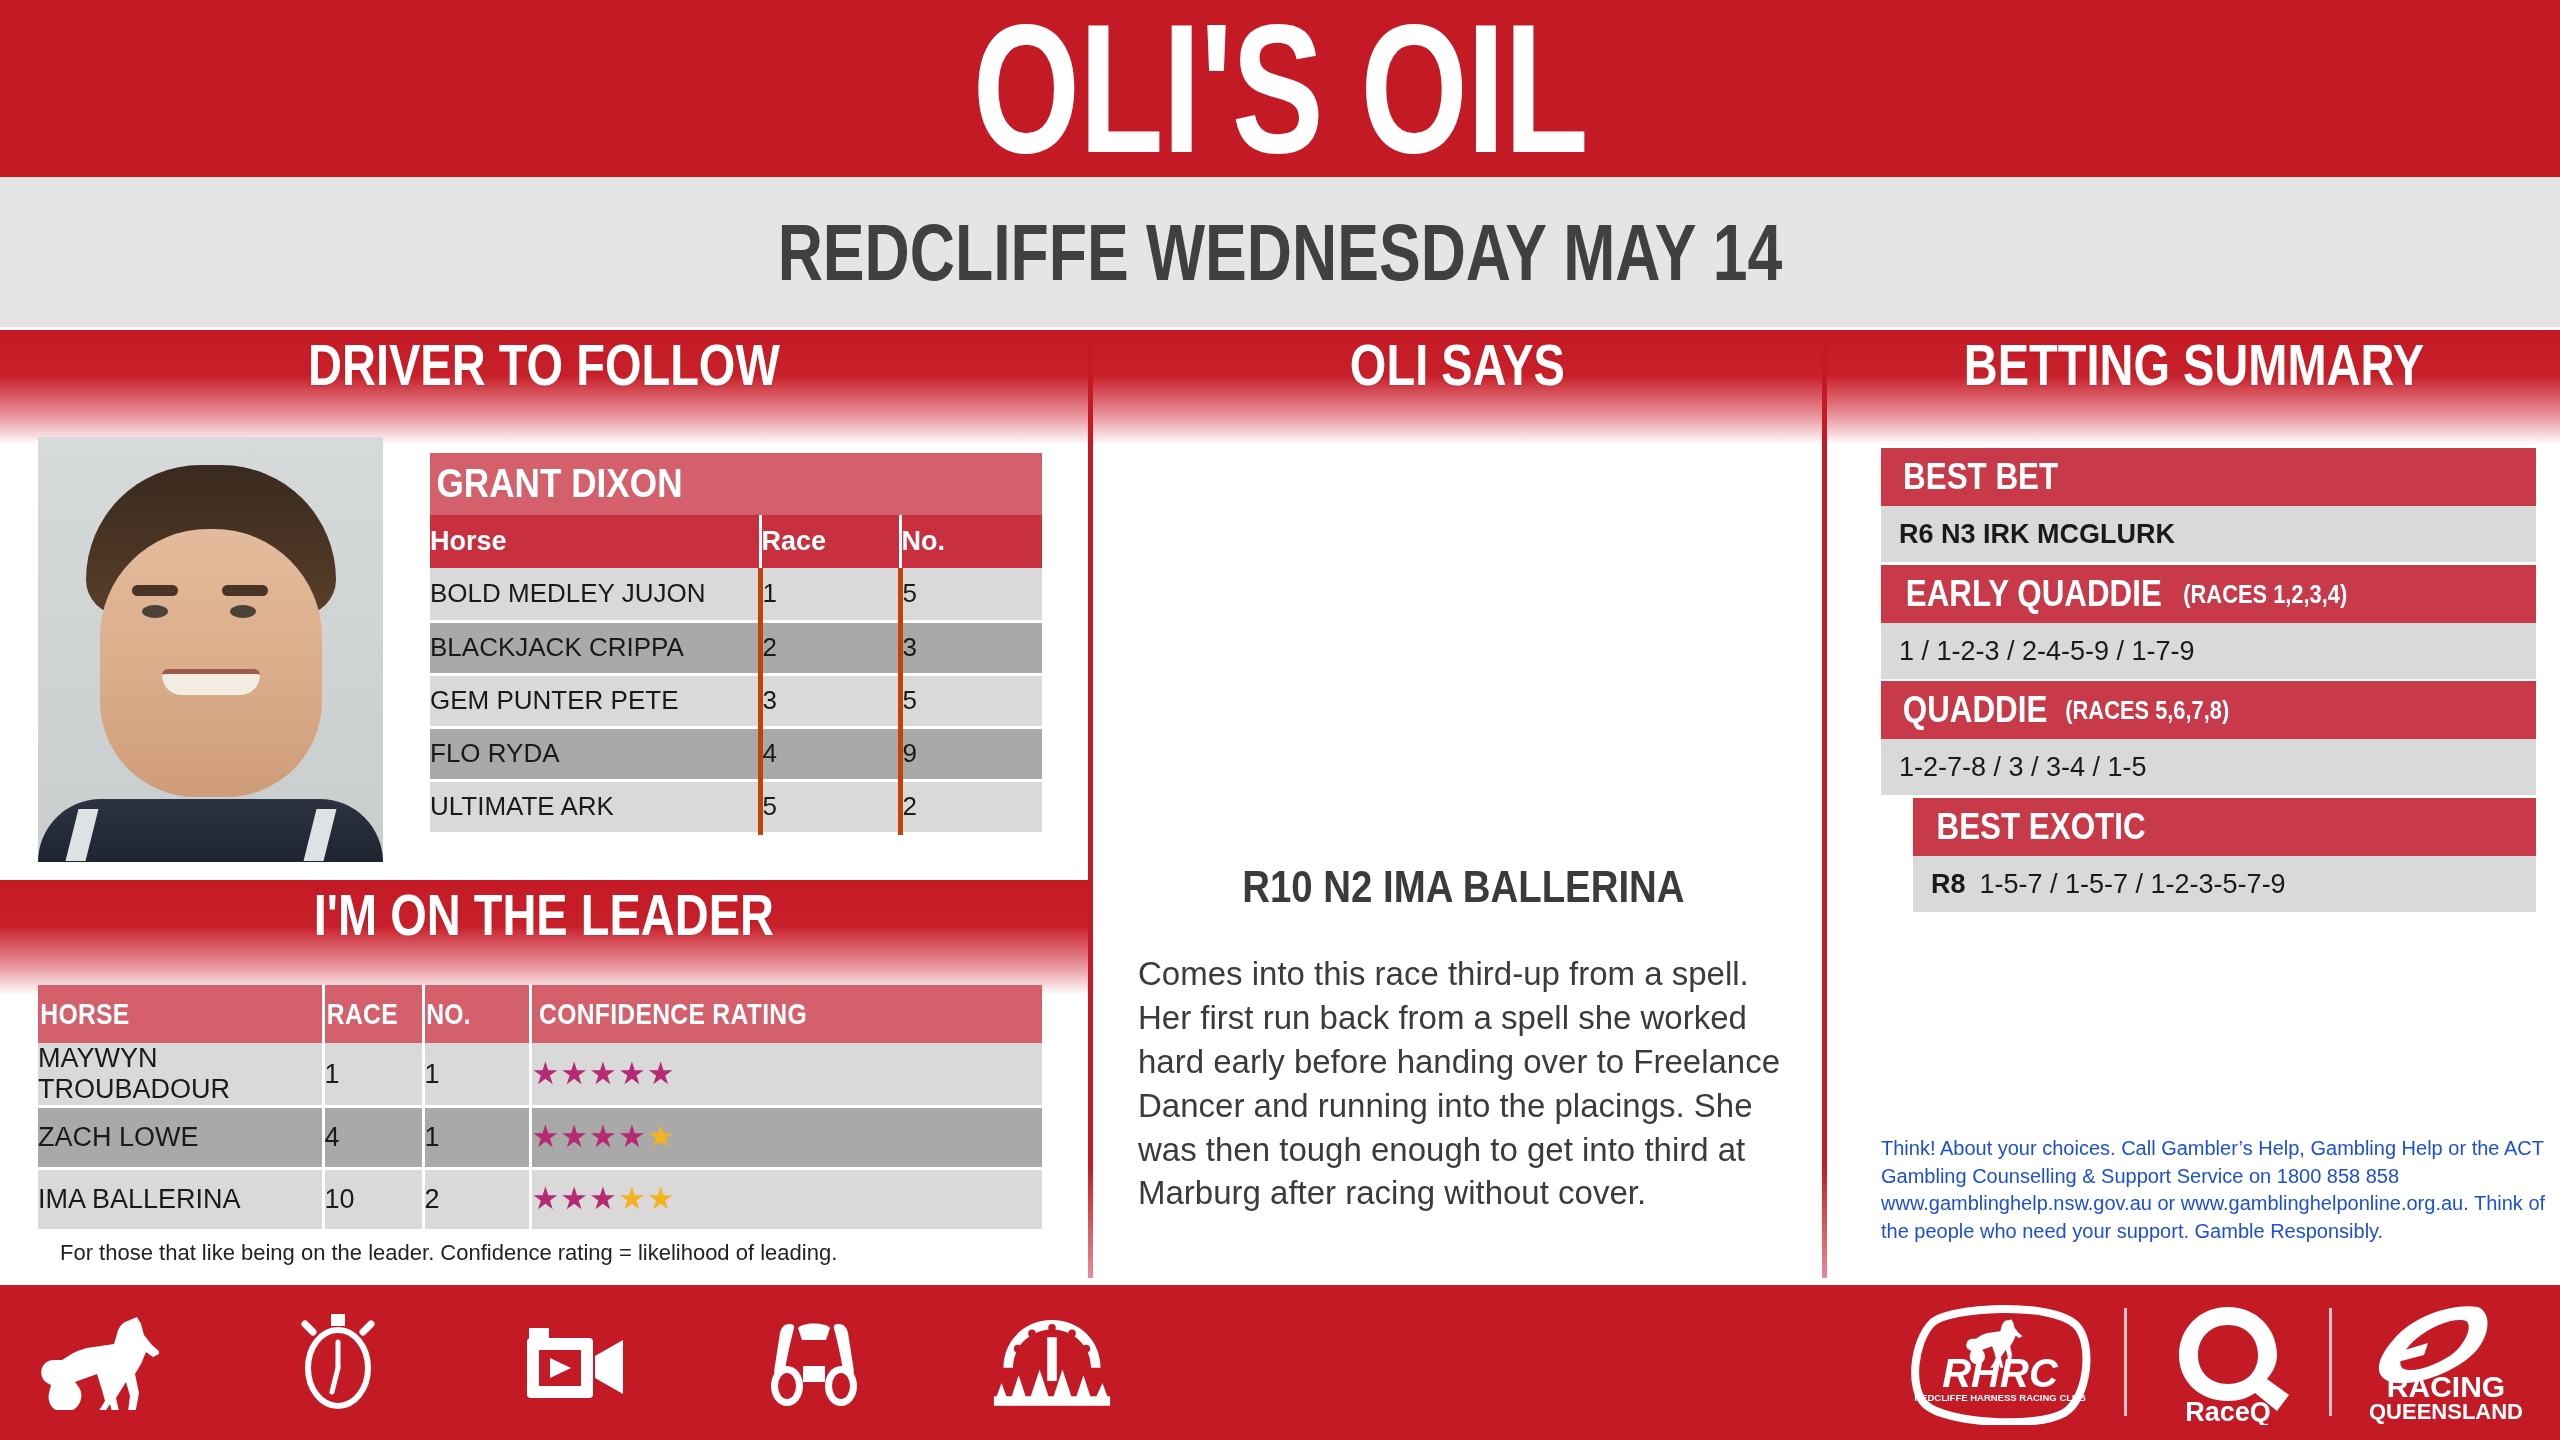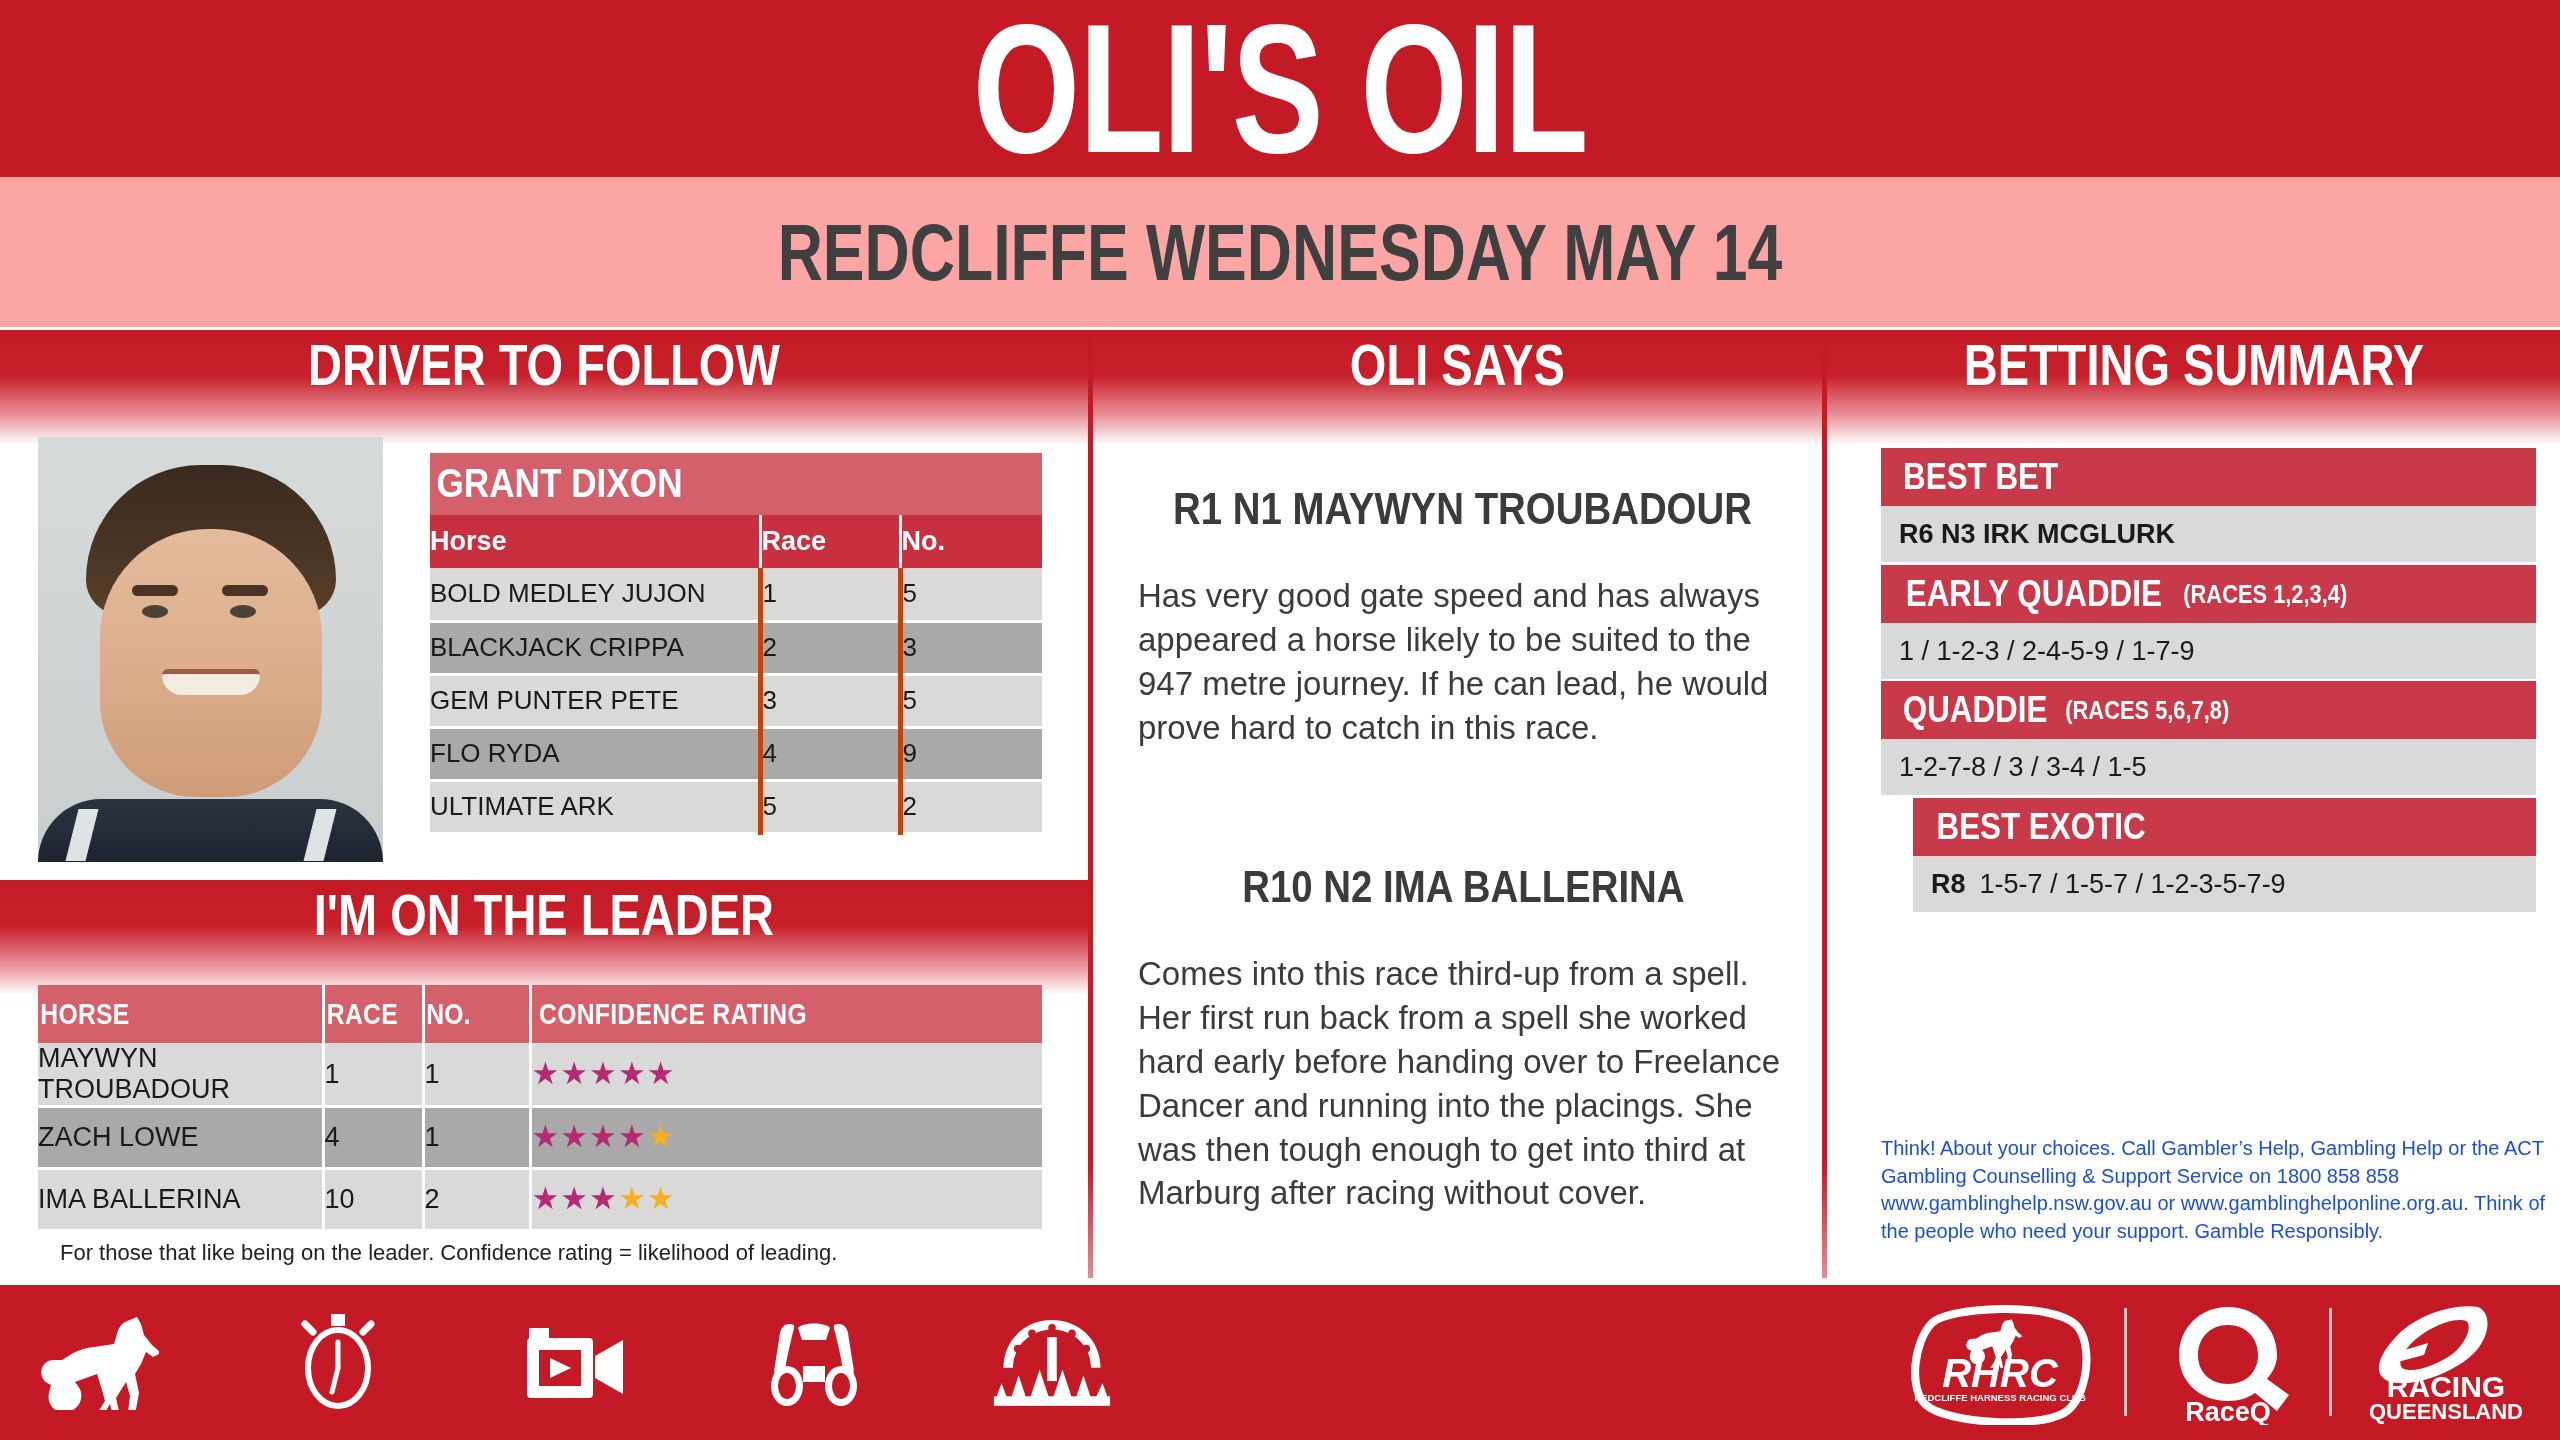--- a/index.html
+++ b/index.html
@@ -25,21 +25,21 @@
     line-height:1;
     transform:scaleX(0.92) scaleY(1.22);
     transform-origin:center center;
     white-space:nowrap;
     font-family:"Liberation Sans", sans-serif;
   }
 
   
   .subtitle-band {
     position:absolute; left:0; top:177px; width:2560px; height:150px;
-    background:#fca5a5;
+    background:#e5e5e5;
     display:flex; align-items:center; justify-content:center;
   }
   .subtitle-text {
     color:#404040;
     font-size:68px;
     font-weight:900;
     letter-spacing:0px;
     transform:scaleX(0.92) scaleY(1.18);
     white-space:nowrap;
   }
@@ -343,24 +343,20 @@
         <td class="lt-cell">IMA BALLERINA</td>
         <td class="lt-cell">10</td>
         <td class="lt-cell">2</td>
         <td class="lt-cell"><span class="stars"><span class="st-on">★</span><span class="st-on">★</span><span class="st-on">★</span><span class="st-off">★</span><span class="st-off">★</span></span></td>
       </tr>
     </tbody>
   </table>
 
   <div class="leader-note">For those that like being on the leader.  Confidence rating = likelihood of leading.</div>
 
-  <div class="tip" id="tip1">
-    <div class="tip-title"><span>R1 N1 MAYWYN TROUBADOUR</span></div>
-    <div class="tip-body">Has very good gate speed and has always appeared a horse likely to be suited to the 947 metre journey. If he can lead, he would prove hard to catch in this race.</div>
-  </div>
   <div class="tip" id="tip2">
     <div class="tip-title"><span>R10 N2 IMA BALLERINA</span></div>
     <div class="tip-body">Comes into this race third-up from a spell. Her first run back from a spell she worked hard early before handing over to Freelance Dancer and running into the placings. She was then tough enough to get into third at Marburg after racing without cover.</div>
   </div>
 
   <div class="bet-block" id="bb-best">
     <div class="bet-head">
       <span class="bh-main">BEST BET</span>
     </div>
     <div class="bet-val bold">R6 N3 IRK MCGLURK</div>

